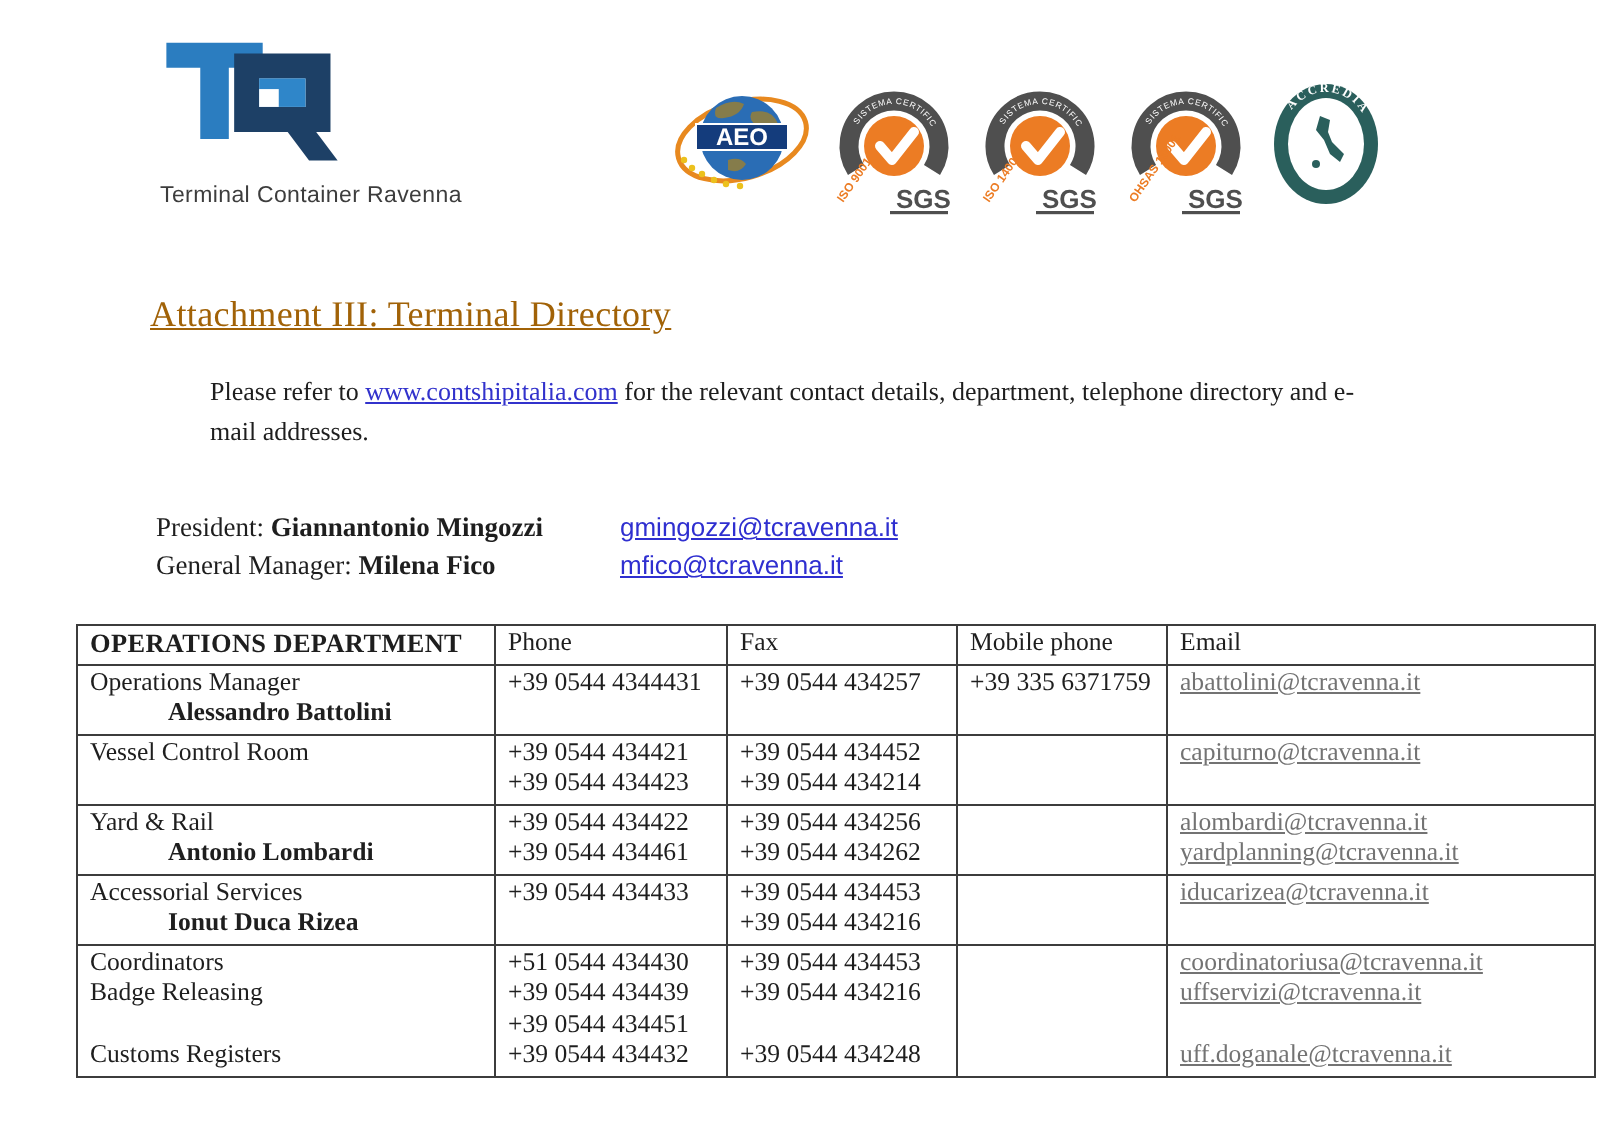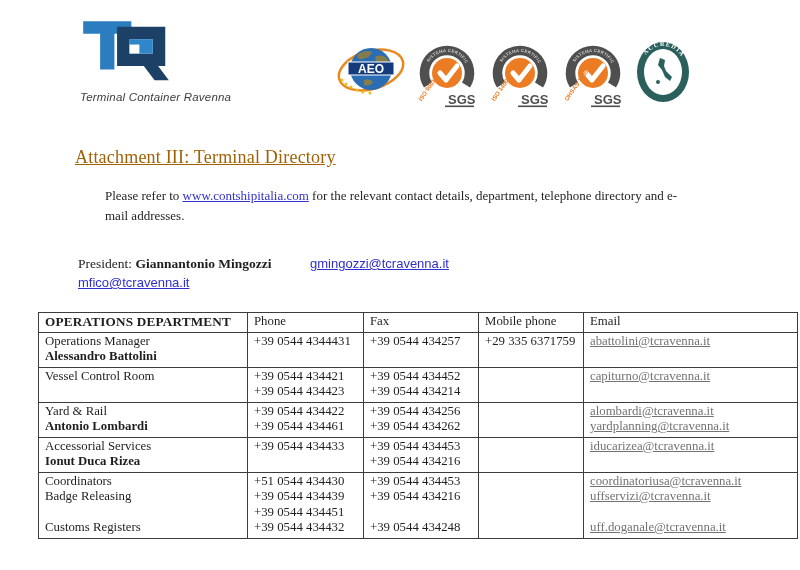--- a/index.html
+++ b/index.html
@@ -1,21 +1,21 @@
 <!DOCTYPE html>
 <html><head>
 <meta charset="utf-8">
 <style>
   html,body{margin:0;padding:0;background:#ffffff;}
   .page{position:relative;width:800px;height:570px;background:#ffffff;overflow:hidden;
         font-family:"Liberation Serif",serif;color:#1e1e1e;}
   
   .logo-block{position:absolute;left:80px;top:16px;width:220px;}
   .logo-caption{margin-top:5px;font-family:"Liberation Sans",sans-serif;font-size:11.5px;
-                color:#3d3d3d;letter-spacing:.2px;font-style:italic;}
+                color:#3d3d3d;letter-spacing:.2px;}
   
   .badges{position:absolute;left:336px;top:40px;display:flex;align-items:flex-start;gap:9px;}
   .badge{display:inline-block;}
   .sgs-wrap{display:inline-flex;gap:9px;}
   
   .doc-title{position:absolute;left:75px;top:147px;font-size:18px;font-weight:normal;
              text-decoration:underline;color:#a16207;margin:0;letter-spacing:.2px;}
   .intro{position:absolute;left:105px;top:186px;width:590px;font-size:13px;line-height:20px;}
   a.link{color:#3232cc;text-decoration:underline;cursor:pointer;}
   a.mail{color:#737373;text-decoration:underline;cursor:pointer;}
@@ -26,21 +26,21 @@
   .mg-label{display:inline-block;width:232px;}
   .mg-label b{font-weight:bold;}
   
   table.dir{position:absolute;left:38px;top:312px;width:759px;border-collapse:collapse;
             table-layout:fixed;font-size:12.8px;}
   table.dir th,table.dir td{border:1px solid #3c3c3c;padding:1px 6px 2px 6px;
             vertical-align:top;text-align:left;line-height:15.5px;}
   table.dir th{font-weight:normal;font-size:12.8px;}
   table.dir th.dept-h{font-weight:bold;font-size:13.2px;letter-spacing:.2px;}
   .ln{white-space:nowrap;overflow:hidden;font-family:Liberation Serif, serif;}
-  .ln.b{font-weight:bold;}
+  .ln.b{font-weight:bold;margin-left:39px;}
 </style>
 </head>
 <body>
 
 <div class="page">
 
   <div class="logo-block">
     <svg width="92" height="66" viewBox="0 0 100 74" aria-hidden="true">
       <path d="M2 6 H56 V20 H37 V60 H21 V20 H2 Z" fill="#2b7dc0"></path>
       <path fill-rule="evenodd" d="M40 12 H94 V56 H40 Z M54 26 H80 V42 H54 Z" fill="#1d4066"></path>
@@ -126,20 +126,21 @@
   <h1 class="doc-title">Attachment III: Terminal Directory</h1>
 
   <div class="intro"><span>Please refer to </span><a href="#" class="link">www.contshipitalia.com</a><span> for the relevant contact details, department, telephone directory and e-mail addresses.</span></div>
 
   <div class="management">
     <div class="mg-row">
       <span class="mg-label"><span>President:</span>&nbsp;<b>Giannantonio Mingozzi</b></span>
       <a href="#" class="mail sans">gmingozzi@tcravenna.it</a>
     </div>
     <div class="mg-row">
+      <span class="mg-label"><span>General Manager:</span>&nbsp;<b>Milena Fico</b></span>
       <a href="#" class="mail sans">mfico@tcravenna.it</a>
     </div>
   </div>
 
   <table class="dir">
     <colgroup>
       <col style="width:209px">
         <col style="width:116px">
         <col style="width:115px">
       <col style="width:105px">
@@ -160,21 +161,21 @@
             <div class="ln">Operations Manager</div>
             <div class="ln b">Alessandro Battolini</div>
           </td>
           <td>
             <div class="ln">+39 0544 4344431</div>
           </td>
           <td>
             <div class="ln">+39 0544 434257</div>
           </td>
           <td>
-            <div class="ln">+29 335 6371759</div>
+            <div class="ln">+39 335 6371759</div>
           </td>
           <td>
             <div class="ln"><a href="#" class="mail">abattolini@tcravenna.it</a></div>
           </td>
         </tr>
         <tr>
           <td>
             <div class="ln">Vessel Control Room</div>
           </td>
           <td>

